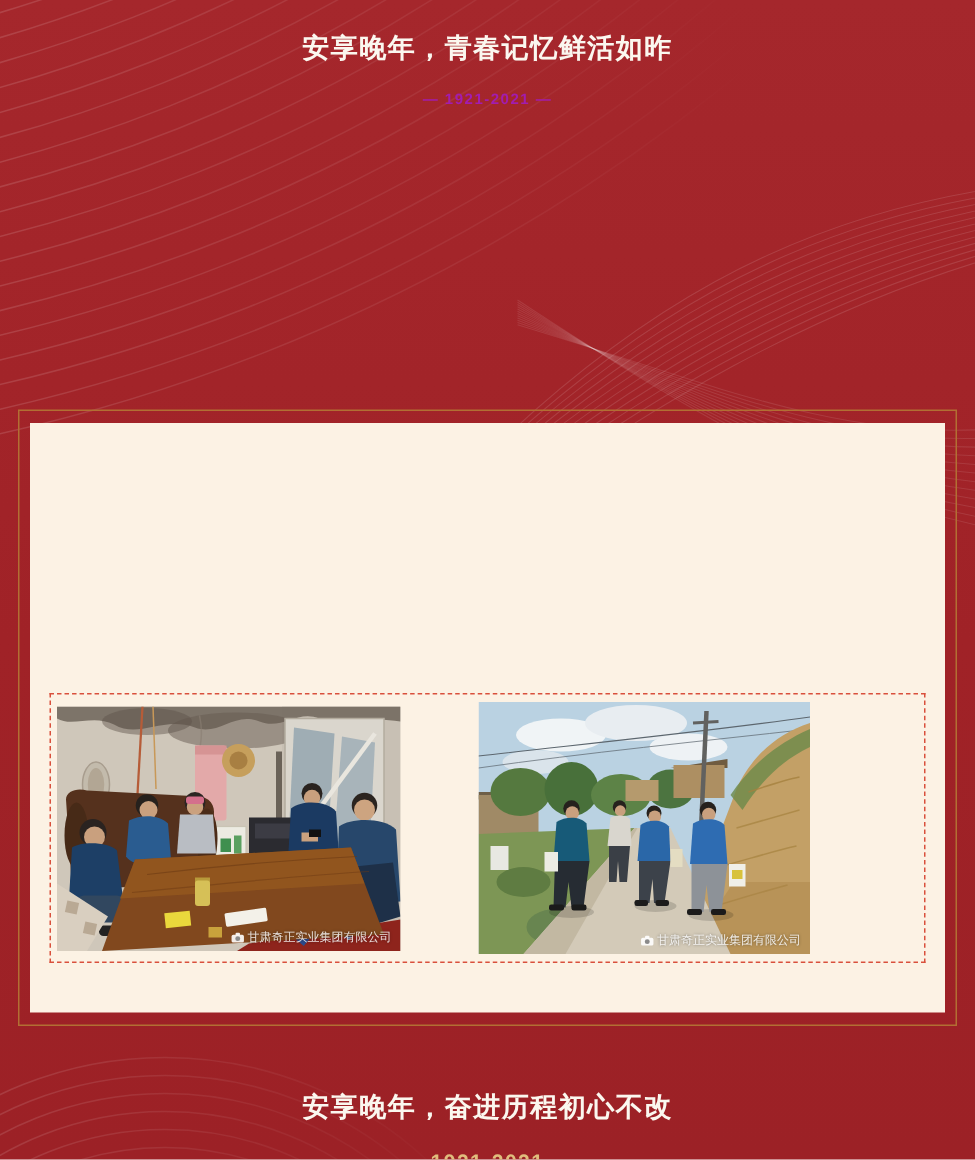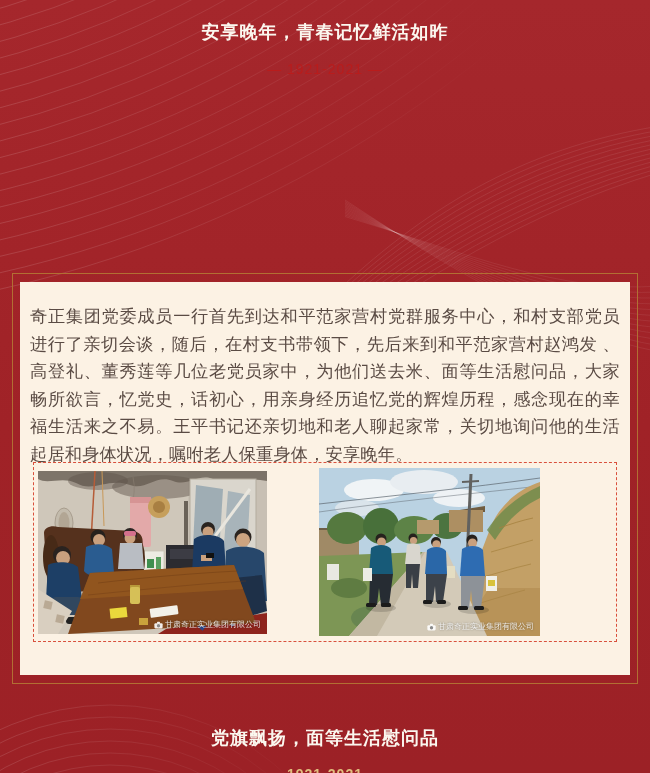--- a/index.html
+++ b/index.html
@@ -4,21 +4,21 @@
 <style>
   html,body{margin:0;padding:0;}
   body{
     width:650px;height:773px;position:relative;overflow:hidden;
     background:linear-gradient(180deg,#a5272c 0%,#a02227 55%,#9c2126 100%);
     font-family:"Liberation Sans","DejaVu Sans",sans-serif;
   }
   #bg-decor{position:absolute;left:0;top:0;z-index:0;}
   .header{position:absolute;left:0;right:0;top:20px;text-align:center;z-index:2;}
   .header .title{font-size:18px;font-weight:700;color:#fbf7ef;letter-spacing:1px;margin:0;}
-  .header .years{margin-top:17px;font-size:14px;font-weight:400;color:#b91c1c;letter-spacing:1px;}
+  .header .years{margin-top:17px;font-size:10px;font-weight:700;color:#a21caf;letter-spacing:1px;}
   .frame{
     position:absolute;left:12px;top:273px;width:624px;height:409px;
     border:1px solid #b26f33;z-index:2;
   }
   .card{position:absolute;left:7px;right:7px;top:8px;bottom:8px;background:#fcf2e4;}
   .paragraph{
     margin:0;padding:21px 10px 0;
     font-size:17.2px;line-height:27.6px;color:#5a4b44;
     text-align:justify;letter-spacing:0.2px;
   }
@@ -106,21 +106,20 @@
     <path d="M 660 286 C 560 293.5, 470 254.5, 345 216.5" fill="none" stroke="rgba(255,255,255,0.10)" stroke-width="0.7"></path>
   </svg>
 
 <header class="header">
   <h1 class="title">安享晚年，青春记忆鲜活如昨</h1>
   <div class="years">— 1921-2021 —</div>
 </header>
 
 <div class="frame">
   <div class="card">
-    <p class="paragraph">奇正集团党委成员一行首先到达和平范家营村党群服务中心，和村支部党员进行了亲切会谈，随后，在村支书带领下，先后来到和平范家营村赵鸿发 、高登礼、董秀莲等几位老党员家中，为他们送去米、面等生活慰问品，大家畅所欲言，忆党史，话初心，用亲身经历追忆党的辉煌历程，感念现在的幸福生活来之不易。王平书记还亲切地和老人聊起家常，关切地询问他的生活起居和身体状况，嘱咐老人保重身体，安享晚年。</p>
 
     <div class="photo-box">
 
       <figure class="photo">
         <svg width="229" height="163" viewBox="0 0 229 163">
           <rect width="229" height="163" fill="#cfc7ba"></rect>
           <polygon points="150,0 229,0 229,163 150,163" fill="#c8c0b4"></polygon>
           <path d="M0,0 H229 V10 C205,6 190,14 175,8 C160,2 150,16 135,10 C118,3 108,20 92,14 C70,6 55,22 38,12 C24,5 10,14 0,8 Z" fill="#6f655b" opacity="0.85"></path>
           <ellipse cx="120" cy="16" rx="46" ry="12" fill="#655a50" opacity="0.5"></ellipse>
           <ellipse cx="60" cy="10" rx="30" ry="9" fill="#5d534a" opacity="0.45"></ellipse>
@@ -265,15 +264,15 @@
           </svg>
           <span>甘肃奇正实业集团有限公司</span>
         </figcaption>
       </figure>
 
     </div>
   </div>
 </div>
 
 <footer class="footer">
-  <h2 class="title">党旗飘扬，面等生活慰问品</h2>
+  <h2 class="title">安享晚年，奋进历程初心不改</h2>
   <div class="years">1921-2021</div>
 </footer>
 
 </body></html>

